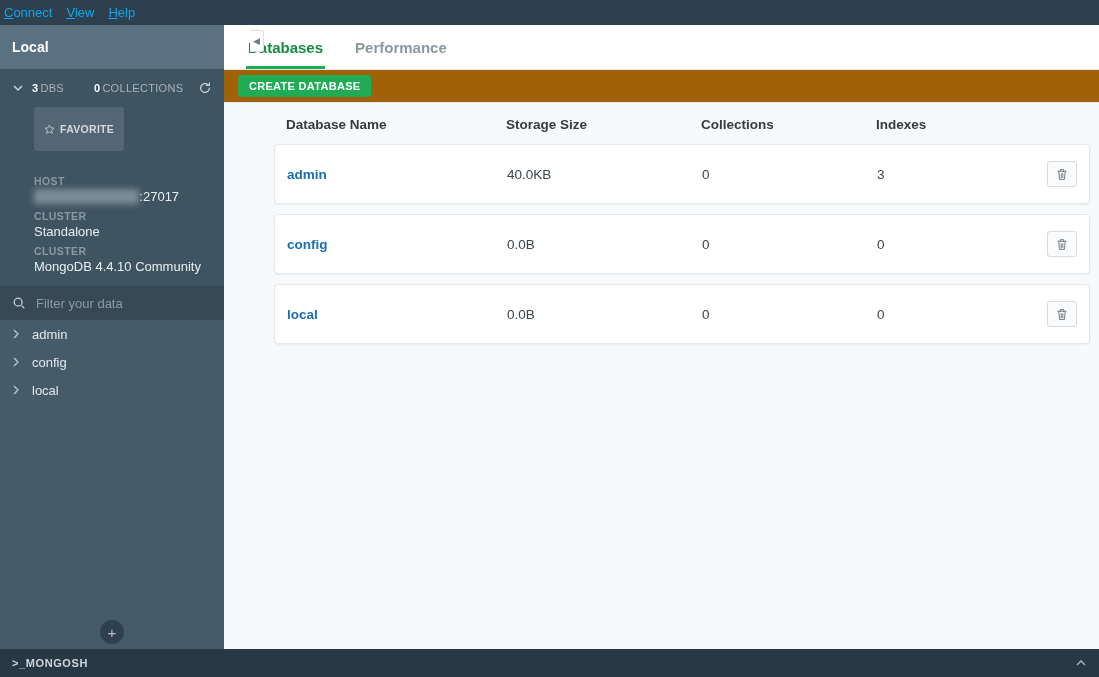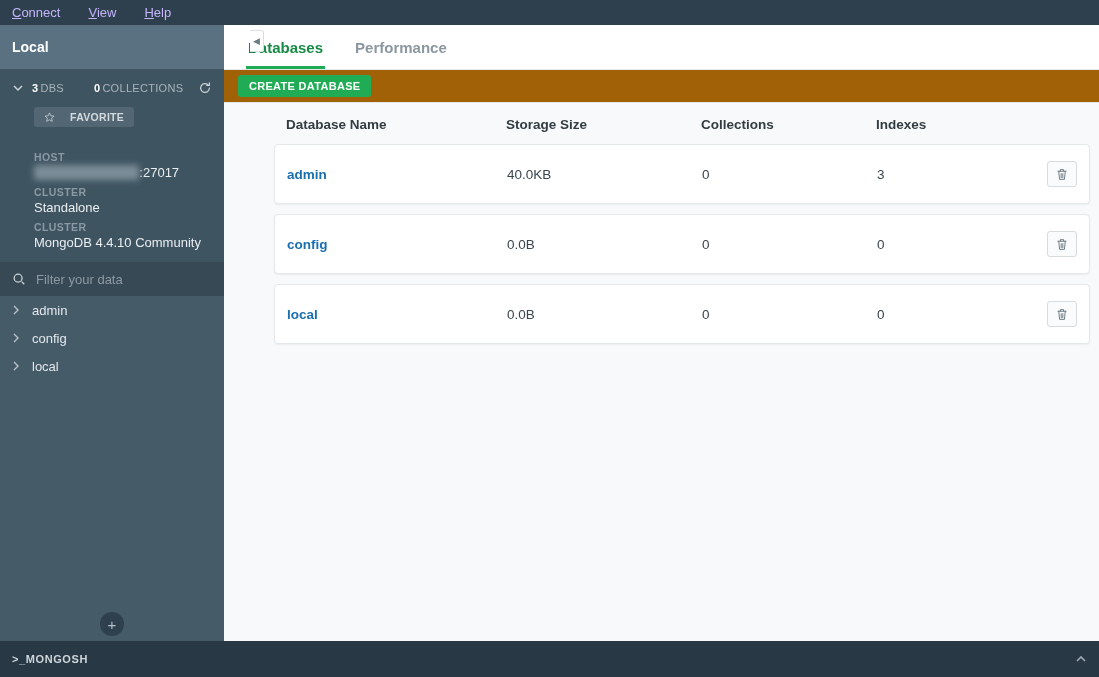--- a/index.html
+++ b/index.html
@@ -1,35 +1,35 @@
 <!DOCTYPE html>
 <html><head>
 <meta charset="utf-8">
 <style>
   * { box-sizing: border-box; margin: 0; padding: 0; }
   html, body { width: 1099px; height: 677px; font-family: -apple-system, BlinkMacSystemFont, "Segoe UI", Helvetica, Arial, sans-serif; font-size: 13px; color: #323c41; overflow: hidden; background: #fff; }
   .app { display: flex; flex-direction: column; height: 100%; }
 
   
-  .menubar { height: 25px; background: #2e3f4d; display: flex; align-items: center; padding: 0 12px; gap: 28px; color: #c4b5fd; font-size: 13px; }
+  .menubar { height: 25px; background: #2e3f4d; display: flex; align-items: center; padding: 0 4px; gap: 14px; color: #0ea5e9; font-size: 13px; }
   .menubar span { cursor: default; }
   .menubar span u { text-decoration: underline; }
 
   
   .main { flex: 1; display: flex; min-height: 0; }
 
   
   .sidebar { width: 250px; background: #465b68; color: #e6ebee; display: flex; flex-direction: column; font-size: 13px; }
   .conn-header { height: 44px; background: #5a7181; display: flex; align-items: center; padding: 0 12px; font-size: 14px; font-weight: 600; color: #fff; }
   .stats-row { height: 38px; background: #3f5461; display: flex; align-items: center; padding: 0 12px; gap: 6px; color: #aab4bb; font-size: 11px; letter-spacing: 0.3px; position: relative; }
   .stats-row .chev { width: 14px; color: #c9d2d8; }
   .stats-row b { color: #fff; font-weight: 700; margin-right: 2px; }
   .stats-row .refresh { position: absolute; right: 12px; color: #c9d2d8; cursor: pointer; }
   .fav-row { background: #3f5461; padding: 0 12px 10px 34px; }
-  .fav-pill { display: inline-flex; align-items: center; gap: 15px; background: #526673; color: #d4dade; padding: 4px 10px; border-radius: 3px; font-size: 10.5px; font-weight: 700; letter-spacing: 0.3px; cursor: pointer; }
+  .fav-pill { display: inline-flex; align-items: center; gap: 5px; background: #526673; color: #d4dade; padding: 16px 10px; border-radius: 3px; font-size: 10.5px; font-weight: 700; letter-spacing: 0.3px; cursor: pointer; }
   .meta-block { background: #3f5461; padding: 8px 12px 12px 34px; }
   .meta-label { font-size: 10.5px; font-weight: 700; color: #8a99a3; letter-spacing: 0.4px; margin-top: 6px; }
   .meta-val { font-size: 13px; color: #e9eef1; margin-top: 2px; }
   .meta-val .blur { filter: blur(3px); background: #7b8d98; color: transparent; border-radius: 2px; padding: 0 2px; }
   .search-row { height: 34px; background: #364955; display: flex; align-items: center; padding: 0 12px; gap: 10px; }
   .search-row input { flex: 1; background: transparent; border: 0; outline: 0; color: #7dd3fc; font-size: 13px; }
   .search-row input::placeholder { color: #8d9aa3; }
   .dblist { flex: 1; overflow: auto; }
   .dbitem { height: 28px; display: flex; align-items: center; padding: 0 12px; gap: 10px; color: #e2e8ec; cursor: pointer; font-size: 13px; }
   .dbitem .caret { width: 10px; color: #b8c1c8; }
@@ -48,21 +48,21 @@
   .create-btn { background: #1fac54; color: #fff; border: 0; border-radius: 3px; padding: 5px 11px; font-size: 11px; font-weight: 700; letter-spacing: 0.3px; cursor: pointer; }
   .tablewrap { padding: 0 14px 14px; margin-left: 36px; }
   .thead { display: grid; grid-template-columns: 220px 195px 175px 170px 1fr; padding: 14px 12px 12px; font-size: 13.5px; font-weight: 600; color: #323c41; }
   .rowcard { background: #fff; border: 1px solid #e5e9ec; border-radius: 4px; box-shadow: 0 1px 2px rgba(40,55,70,0.06); margin-bottom: 10px; display: grid; grid-template-columns: 220px 195px 175px 170px 1fr; align-items: center; padding: 16px 12px; font-size: 13.5px; color: #3a454c; }
   .rowcard .dbname { color: #1a6fb0; font-weight: 600; cursor: pointer; }
   .rowcard .actions { display: flex; justify-content: flex-end; }
   .del-btn { width: 30px; height: 26px; border: 1px solid #d6dbdf; background: #fafbfc; border-radius: 3px; display: flex; align-items: center; justify-content: center; color: #6e7a83; cursor: pointer; }
   .del-btn svg { width: 12px; height: 13px; }
 
   
-  .footer { height: 36px; background: #293845; color: #cfd6db; display: flex; align-items: center; padding: 0 12px; font-size: 11px; font-weight: 700; letter-spacing: 0.6px; justify-content: space-between; }
+  .footer { height: 28px; background: #293845; color: #cfd6db; display: flex; align-items: center; padding: 0 12px; font-size: 11px; font-weight: 700; letter-spacing: 0.6px; justify-content: space-between; }
   .footer .chev { color: #9da9b1; cursor: pointer; }
 
   svg { display: block; }
 </style>
 </head>
 <body>
 
 <div class="app">
 
   <div class="menubar">

